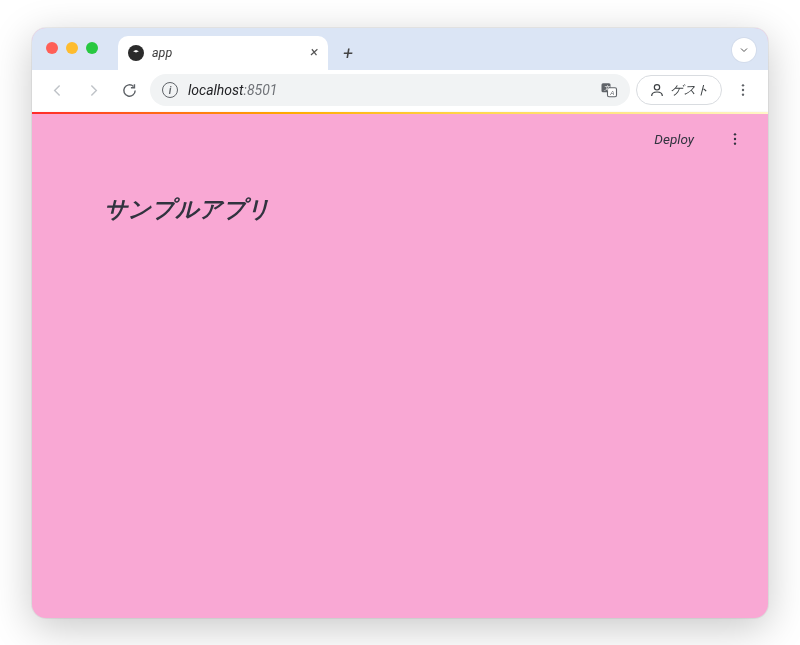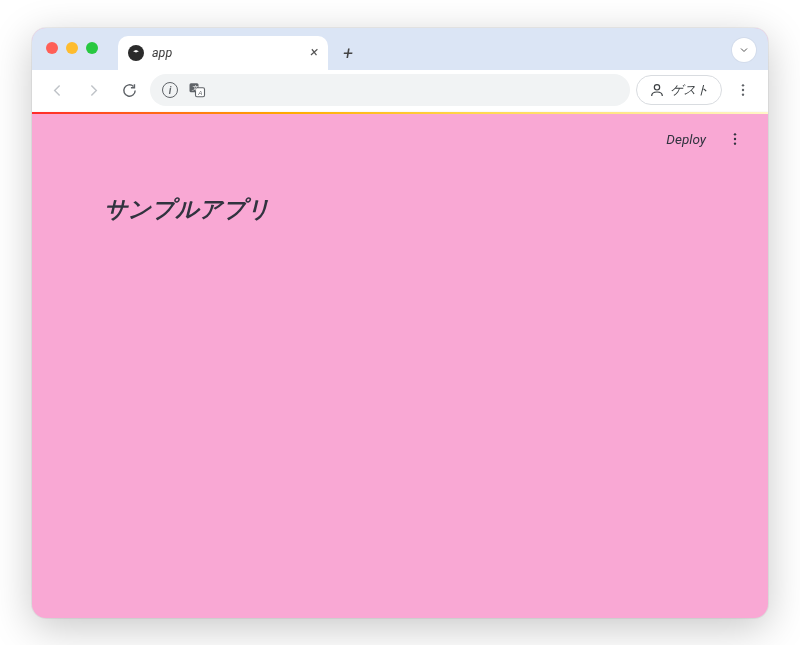--- a/index.html
+++ b/index.html
@@ -128,21 +128,21 @@
     }
     .kebab svg { width:16px; height:16px; fill:currentColor; }
     
     .running-bar {
       height:2px;
       background: linear-gradient(90deg, #ff2b2b 0%, #ffab00 35%, #ffd84d 60%, #fff6c8 100%);
     }
     
     .app-header {
       height:50px; display:flex; align-items:center; justify-content:flex-end;
-      padding:4px 18px; gap:4px;
+      padding:4px 18px; gap:16px;
     }
     .deploy-btn {
       font-size:13.5px; color:#31333f; padding:5px 10px; cursor:pointer; border-radius:6px;
     }
     .app-menu {
       width:30px; height:30px; display:flex; align-items:center; justify-content:center;
       cursor:pointer; color:#31333f;
     }
     .app-menu svg { width:16px; height:16px; fill:currentColor; }
     
@@ -191,20 +191,23 @@
         </svg>
     </div>
     <div class="nav-btn">
       <svg viewBox="0 0 24 24">
           <path d="M20 12a8 8 0 1 1-2.34-5.66"></path>
           <polyline points="19 3 19 8 14 8"></polyline>
         </svg>
     </div>
     <div class="omnibox">
       <span class="info-icon">i</span>
+      <span class="url">
+        <span class="host">localhost</span><span class="port">:8501</span>
+      </span>
       <span class="translate-icon">
         <svg viewBox="0 0 24 24">
           <rect x="2" y="3" width="12" height="12" rx="2" fill="#5f6368"></rect>
           <rect x="10" y="9" width="12" height="12" rx="2" fill="#fff" stroke="#5f6368" stroke-width="1.5"></rect>
           <text x="5" y="12" font-size="8" fill="#fff" font-family="sans-serif">文</text>
           <text x="13.5" y="18" font-size="8" fill="#5f6368" font-family="sans-serif">A</text>
         </svg>
       </span>
     </div>
     <div class="guest-chip">

